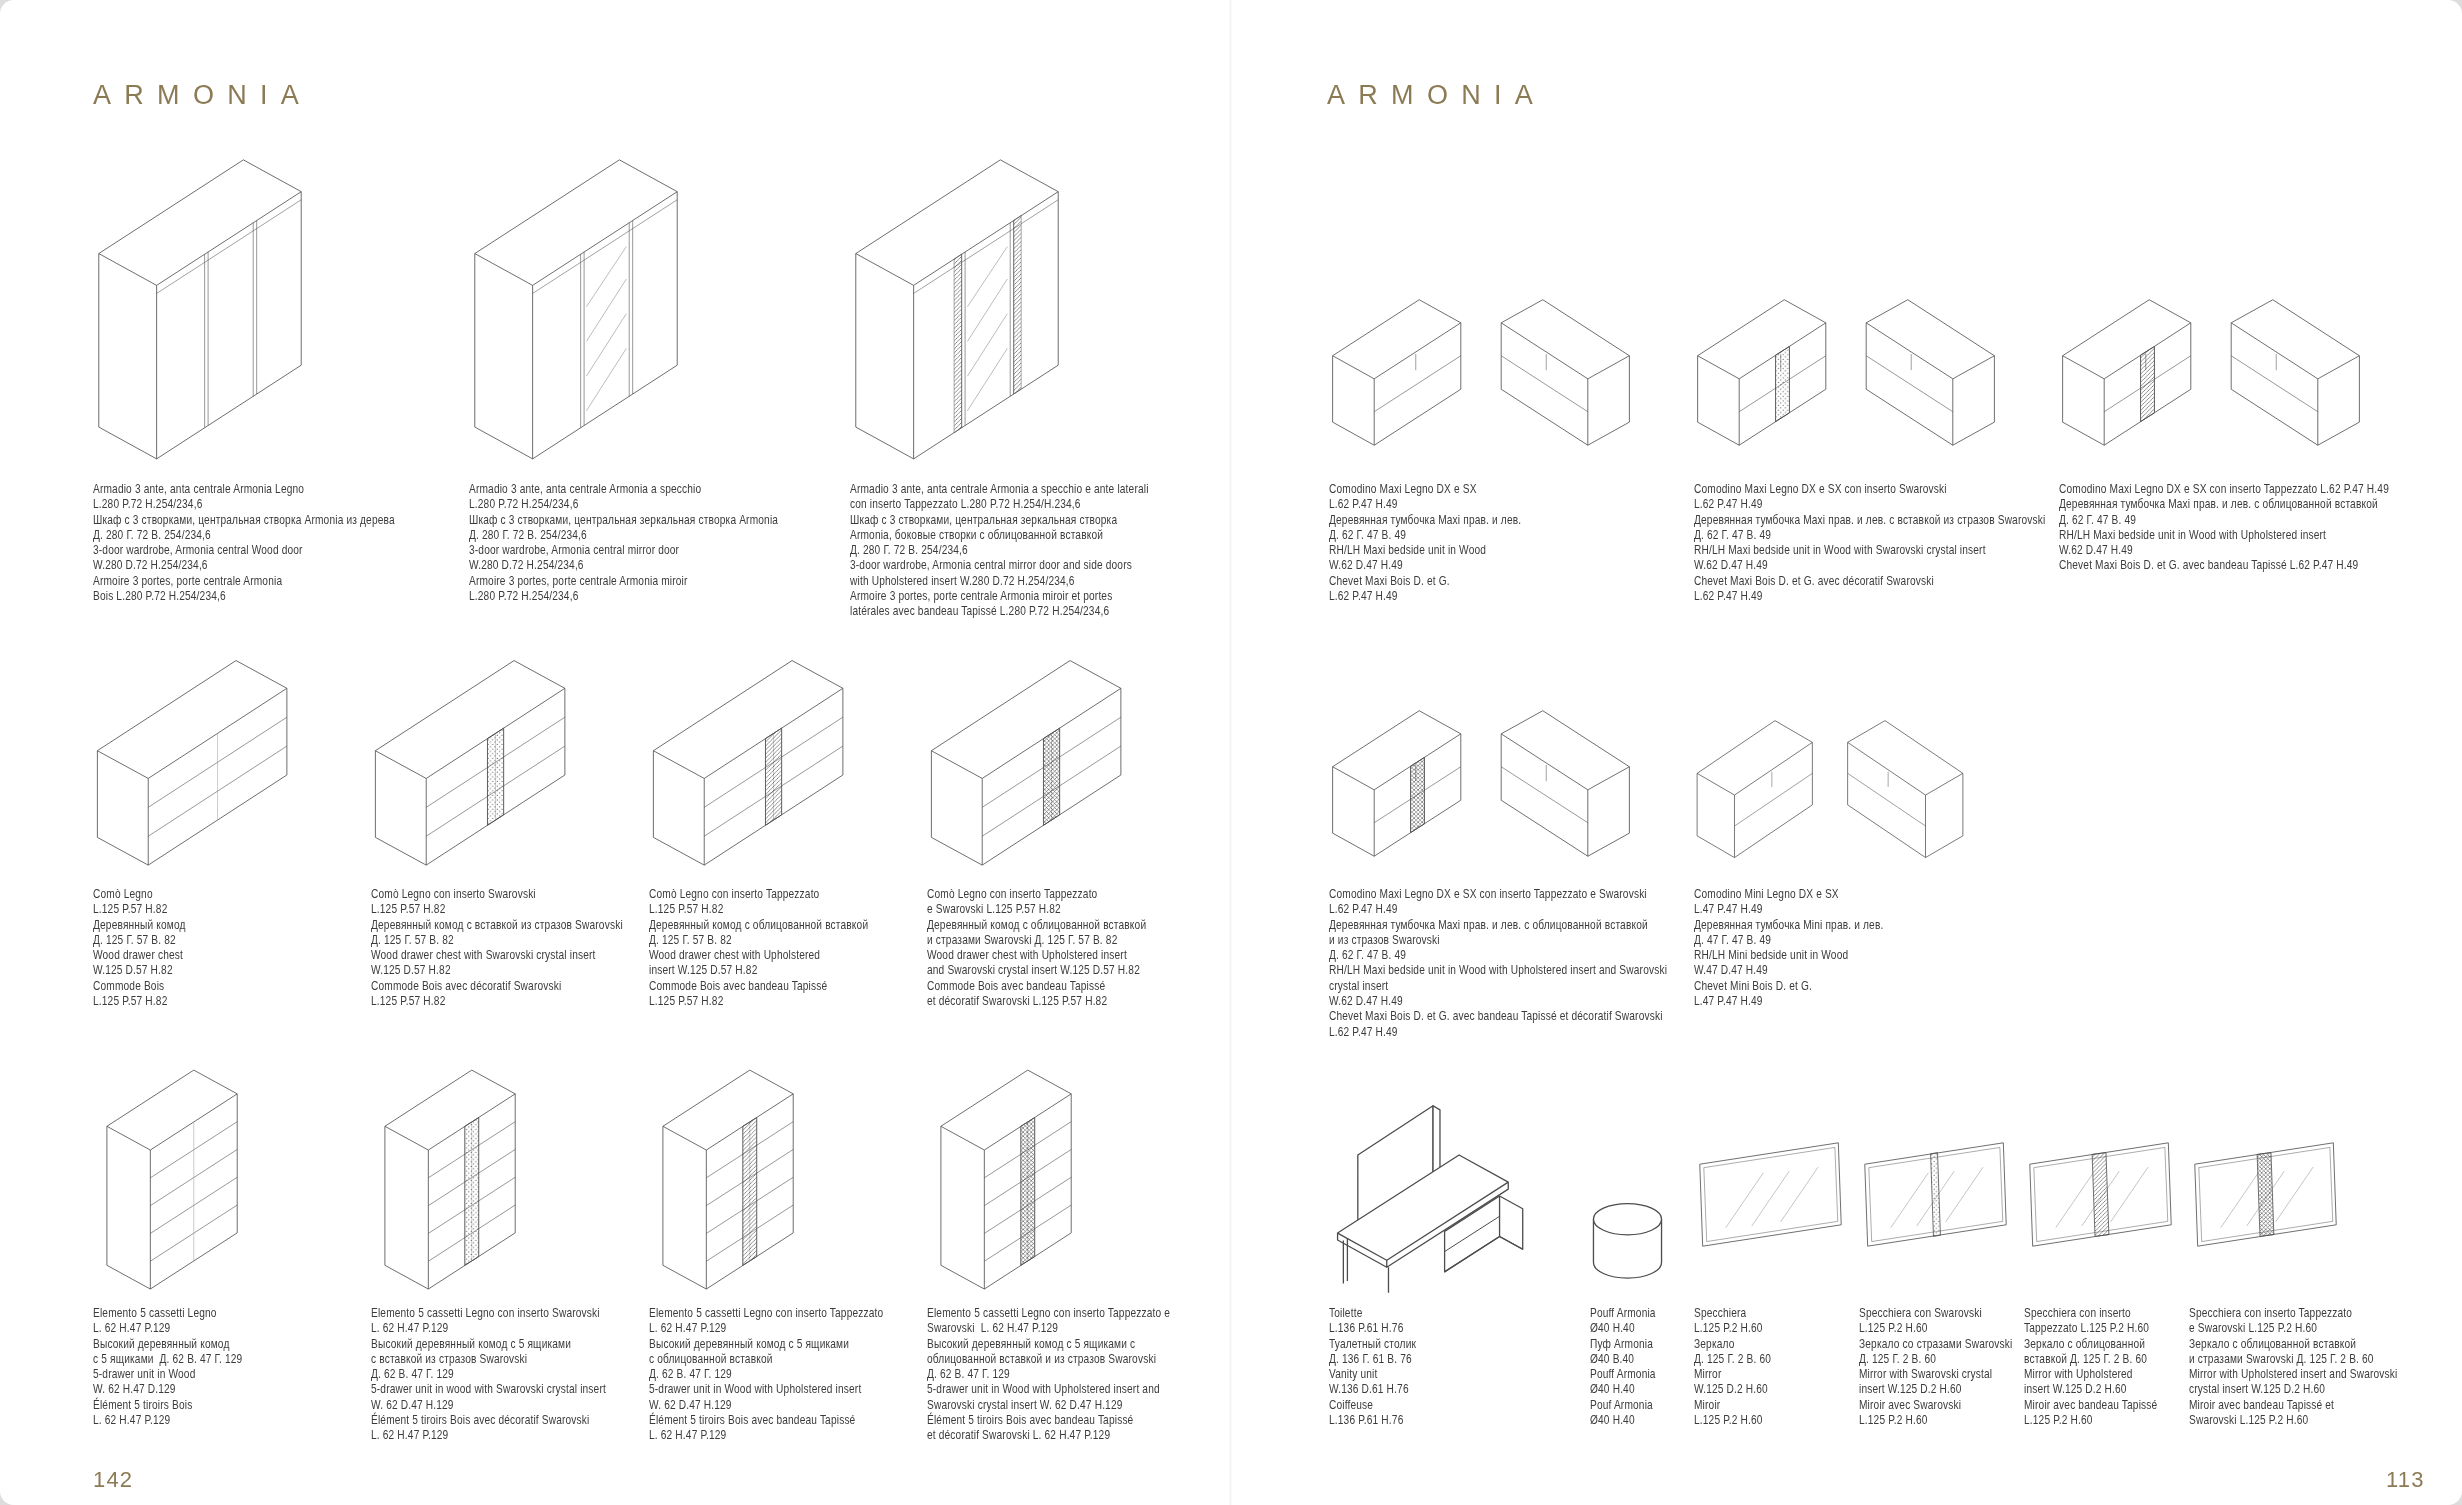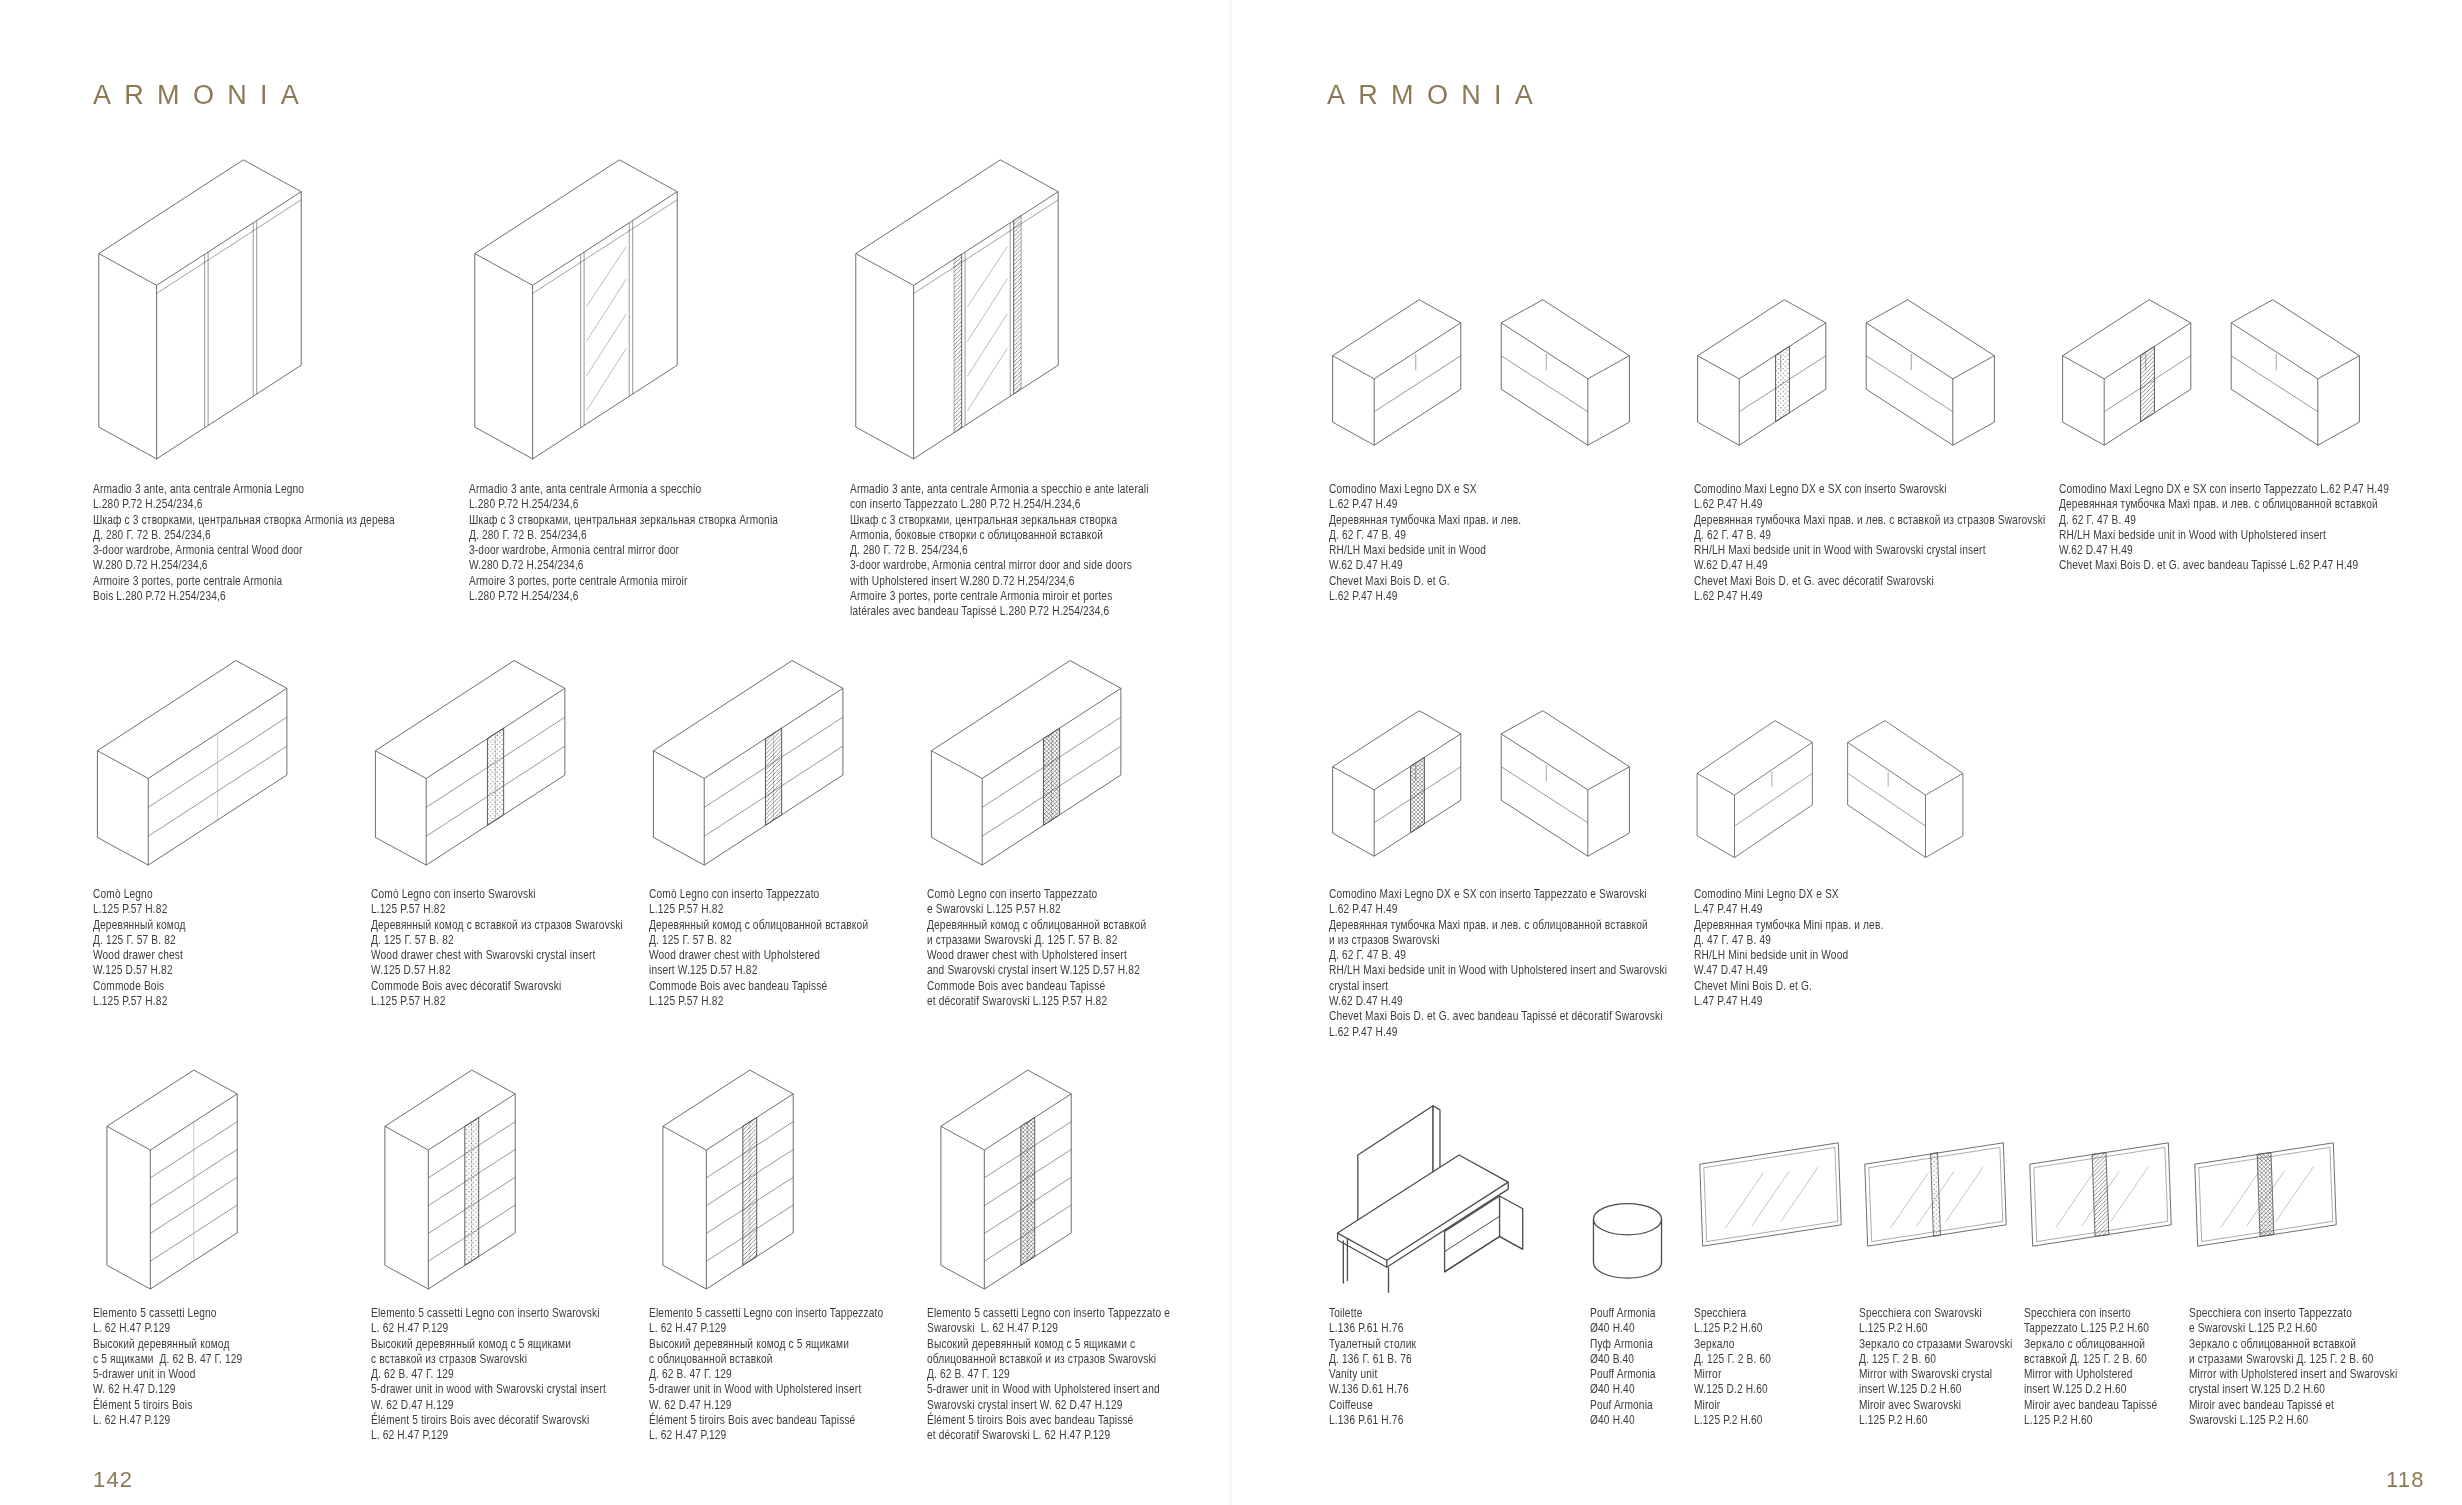--- a/index.html
+++ b/index.html
@@ -1,18 +1,18 @@
 <!DOCTYPE html>
 <html style="font-size:9.3px"><head>
 <meta charset="utf-8">
 <style>
   html,body{margin:0;padding:0;background:#ddd;}
   .spread{
     position:relative;width:2462px;height:1505px;background:#ffffff;
-    font-family:"Liberation Sans",sans-serif;overflow:hidden;
+    font-family:"Liberation Sans",sans-serif;overflow:hidden;border-radius:14px;
   }
   .gutter{position:absolute;left:1229px;top:0;width:2.9px;height:100%;
     background:linear-gradient(90deg,rgba(0,0,0,0) 0%,rgba(0,0,0,0.05) 50%,rgba(0,0,0,0) 100%);}
   .title{position:absolute;font-size:27px;letter-spacing:13.3px;color:#8c7a55;white-space:pre;}
   .pagenum{position:absolute;font-size:22px;letter-spacing:1.2px;color:#8c7a55;white-space:pre;margin-top:20px;}
   .desc{
     position:absolute;font-size:12.7px;line-height:15.3px;color:#3b3b3b;
     white-space:pre;transform:scaleX(0.8);transform-origin:0 0;letter-spacing:0.2px;
   }
   svg.draw{position:absolute;overflow:visible;}
@@ -383,15 +383,15 @@
 L.125 P.2 H.60</div>
   <div class="desc" style="left:2189px;top:1306px">Specchiera con inserto Tappezzato
 e Swarovski L.125 P.2 H.60
 Зеркало с облицованной вставкой
 и стразами Swarovski Д. 125 Г. 2 В. 60
 Mirror with Upholstered insert and Swarovski
 crystal insert W.125 D.2 H.60
 Miroir avec bandeau Tapissé et
 Swarovski L.125 P.2 H.60</div>
 
-  <div class="pagenum" style="left:2386px;top:1447px">118</div>
+  <div class="pagenum" style="left:2386px;top:1447px">113</div>
 </div>
 
 
 </body></html>

